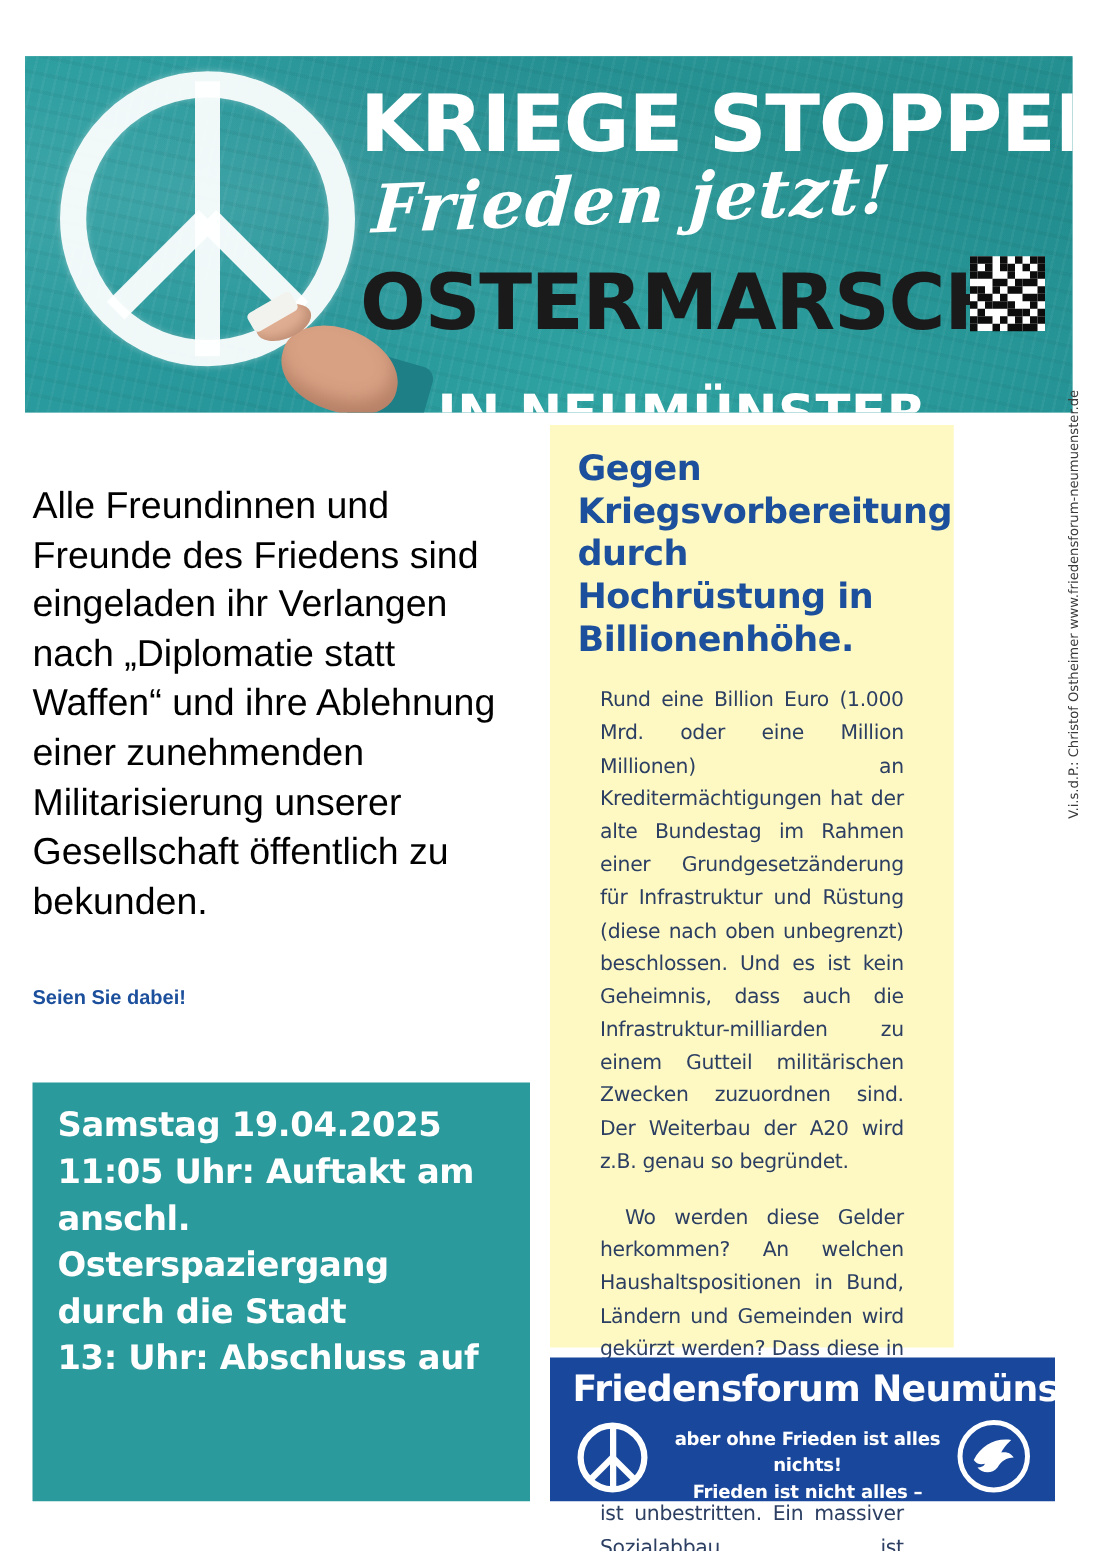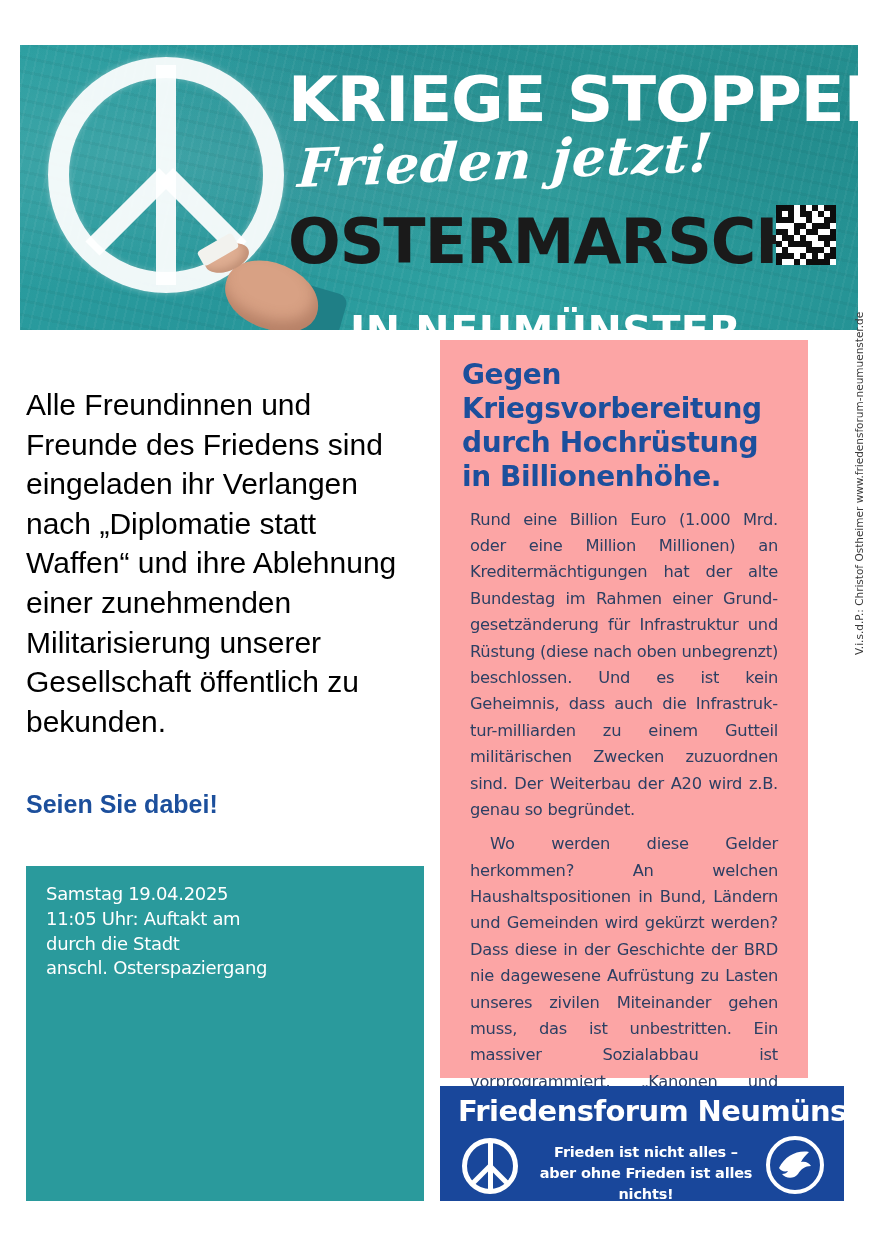--- a/index.html
+++ b/index.html
@@ -198,74 +198,74 @@
     font-size: 30px;
     line-height: 1.32;
     color: #000000;
   }
   .seien {
     position: absolute;
     left: 26px;
     top: 790px;
     font-family: "Liberation Sans", sans-serif;
     font-weight: bold;
-    font-size: 25px;
+    font-size: 16px;
     color: #1c4f9c;
   }
 
   .datebox {
     position: absolute;
     left: 26px;
     top: 866px;
     width: 398px;
     height: 335px;
     background: #2a9a9c;
     color: #ffffff;
     padding: 16px 20px 0 20px;
     box-sizing: border-box;
   }
   .datebox .lines {
     font-family: "DejaVu Sans", sans-serif;
-    font-weight: normal;
-    font-size: 18px;
+    font-weight: bold;
+    font-size: 27px;
     line-height: 1.38;
     letter-spacing: -0.3px;
   }
   .datebox .url {
     position: absolute;
     left: 20px;
     bottom: 22px;
     font-family: "DejaVu Sans", sans-serif;
     font-weight: bold;
     font-size: 19px;
     letter-spacing: -0.2px;
   }
 
   
   .article {
     position: absolute;
     left: 440px;
     top: 340px;
-    width: 368px;
+    width: 323px;
     height: 738px;
-    background: #fca5a5;
+    background: #fef9c3;
     padding: 18px 22px 10px 22px;
     box-sizing: border-box;
   }
   .article h2 {
     margin: 0 0 12px 0;
     font-family: "DejaVu Sans", sans-serif;
     font-size: 28px;
     line-height: 1.22;
     font-weight: bold;
     color: #1c4f9c;
     letter-spacing: -0.4px;
   }
   .article p {
-    margin: 8px;
+    margin: 18px;
     font-family: "DejaVu Sans", sans-serif;
     font-size: 16.3px;
     line-height: 1.62;
     color: #2c3f63;
     text-align: justify;
     letter-spacing: -0.25px;
   }
   .article p.indent { text-indent: 20px; margin-top: 2px; }
 
   .vertical-credit {
@@ -478,22 +478,23 @@
     </div>
 </div>
 
 <div class="intro">Alle Freundinnen und Freunde des Friedens sind eingeladen ihr Verlangen nach „Diplomatie statt Waffen“ und ihre Ableh­nung einer zunehmenden Militarisierung unserer Gesellschaft öffentlich zu bekunden.</div>
 <div class="seien">Seien Sie dabei!</div>
 
 <div class="datebox">
   <div class="lines" id="datelines">
       <div>Samstag 19.04.2025</div>
       <div>11:05 Uhr: Auftakt am</div>
+      <div>anschl. Osterspaziergang</div>
       <div>durch die Stadt</div>
-      <div>anschl. Osterspaziergang</div>
+      <div>13: Uhr: Abschluss auf</div>
     </div>
 </div>
 
 <div class="article">
   <h2>Gegen Kriegsvorbereitung durch Hochrüstung in Billionenhöhe.</h2>
   <p>Rund eine Billion Euro (1.000 Mrd. oder eine Million Millionen) an Kreditermächtigungen hat der alte Bundestag im Rahmen einer Grund­gesetzänderung für Infrastruktur und Rüstung (diese nach oben unbegrenzt) beschlossen. Und es ist kein Geheimnis, dass auch die Infrastruk­tur-milliarden zu einem Gutteil militärischen Zwecken zuzuordnen sind. Der Weiterbau der A20 wird z.B. genau so begründet.</p>
   <p class="indent">Wo werden diese Gelder herkommen? An wel­chen Haushaltspositionen in Bund, Ländern und Gemeinden wird gekürzt werden? Dass diese in der Geschichte der BRD nie dagewesene Auf­rüstung zu Lasten unseres zivilen Miteinander gehen muss, das ist unbestritten. Ein massiver Sozialabbau ist vorprogrammiert. „Kanonen und Butter“ sei nur im „Schlaraffenland“ möglich, so der Präsident des Ifo Instituts für Wirtschafts­forschung Prof. Clemens Fuest.</p>
 </div>
 
 <div class="vertical-credit">V.i.s.d.P.: Christof Ostheimer www.friedensforum-neumuenster.de</div>
@@ -502,22 +503,22 @@
   <div class="title">Friedensforum Neumünster</div>
 
   <div class="peace-small">
     <div class="c"></div>
       <div class="v"></div>
       <div class="d1"></div>
       <div class="d2"></div>
   </div>
 
   <div class="slogan">
+    <div>aber ohne Frieden ist alles nichts!</div>
     <div>Frieden ist nicht alles –</div>
-    <div>aber ohne Frieden ist alles nichts!</div>
   </div>
 
   <div class="dove">
     <div class="ring"></div>
     <svg width="40" height="38" viewBox="0 0 40 38" aria-hidden="true">
       <path d="M4 22 C10 10, 22 4, 34 6 C30 10, 28 12, 26 16 C31 15, 34 17, 36 20 C30 20, 26 23, 23 28 C18 34, 10 32, 7 28 C10 28, 12 27, 13 25 C9 26, 6 25, 4 22 Z" fill="#ffffff"></path>
     </svg>
   </div>
 </div>
 

